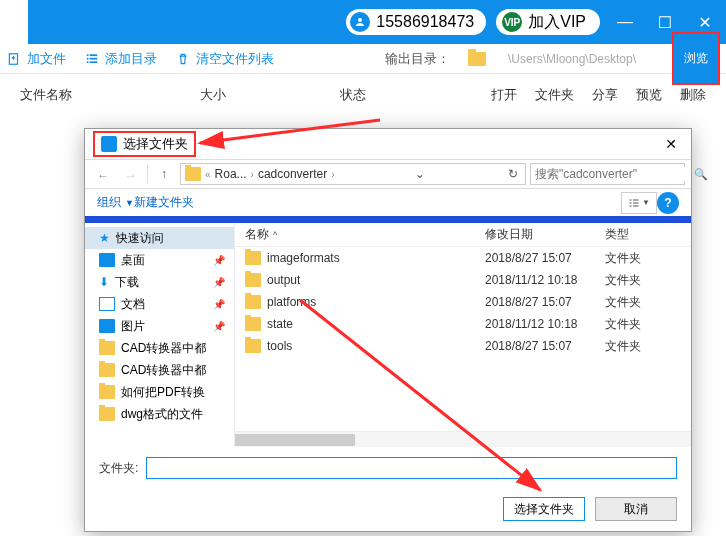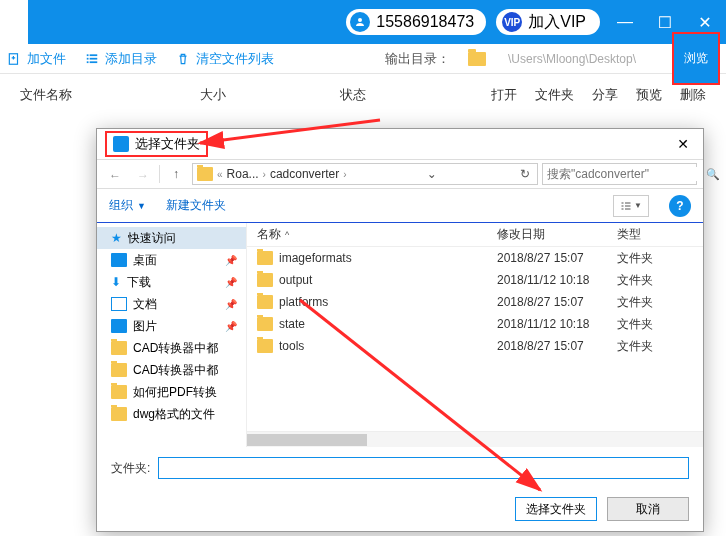--- a/index.html
+++ b/index.html
@@ -3,21 +3,21 @@
 <meta charset="utf-8">
 <style>
 * { margin: 0; padding: 0; box-sizing: border-box; font-family: "Microsoft YaHei", sans-serif; }
 body { width: 726px; height: 536px; background: #fff; position: relative; overflow: hidden; }
 
 
 .titlebar { background: #0e8ee9; height: 44px; display: flex; align-items: center; justify-content: flex-end; padding: 0 6px; gap: 10px; margin-left: 28px; }
 .phone-pill { background: #fff; border-radius: 14px; height: 26px; display: flex; align-items: center; padding: 0 12px 0 4px; gap: 6px; }
 .avatar-icon { width: 20px; height: 20px; border-radius: 50%; background: #0e8ee9; display: flex; align-items: center; justify-content: center; color: #fff; font-size: 12px; }
 .vip-pill { background: #fff; border-radius: 14px; height: 26px; display: flex; align-items: center; padding: 0 14px 0 6px; gap: 6px; }
-.vip-badge { width: 20px; height: 20px; border-radius: 50%; background: #1d4ed8; color: #fff; font-size: 10px; display: flex; align-items: center; justify-content: center; font-weight: bold; }
+.vip-badge { width: 20px; height: 20px; border-radius: 50%; background: #15803d; color: #fff; font-size: 10px; display: flex; align-items: center; justify-content: center; font-weight: bold; }
 .win-btn { width: 30px; height: 30px; color: #fff; display: flex; align-items: center; justify-content: center; font-size: 16px; cursor: pointer; }
 
 
 .toolbar { height: 30px; display: flex; align-items: center; padding: 0 6px; font-size: 13px; color: #0e8ee9; border-bottom: 1px solid #e5e5e5; gap: 18px; }
 .tool-item { display: flex; align-items: center; gap: 5px; cursor: pointer; }
 .tool-icon { width: 16px; height: 16px; display: flex; align-items: center; justify-content: center; }
 .toolbar-spacer { flex: 1; }
 .output-label { color: #555; }
 .folder-icon-sm { width: 18px; height: 14px; background: #f6c751; border-radius: 1px; position: relative; }
 .folder-icon-sm::before { content: ''; position: absolute; top: -3px; left: 0; width: 8px; height: 3px; background: #f6c751; border-radius: 1px 1px 0 0; }
@@ -25,39 +25,39 @@
 .browse-btn { background: #0e8ee9; color: #fff; padding: 16px 10px; font-size: 12px; border: 2px solid #ff2a2a; cursor: pointer; }
 
 
 .list-header { display: flex; padding: 12px 20px; font-size: 13px; color: #333; }
 .col-name { flex: 0 0 180px; }
 .col-size { flex: 0 0 140px; }
 .col-status { flex: 0 0 150px; }
 .col-actions { display: flex; gap: 18px; margin-left: auto; }
 
 
-.dialog { position: absolute; left: 96px; top: 128px; width: 608px; height: 404px; background: #fff; border: 1px solid #999; box-shadow: 0 4px 20px rgba(0,0,0,.3); display: flex; flex-direction: column; }
+.dialog { position: absolute; left: 84px; top: 128px; width: 608px; height: 404px; background: #fff; border: 1px solid #999; box-shadow: 0 4px 20px rgba(0,0,0,.3); display: flex; flex-direction: column; }
 .dlg-title { height: 30px; display: flex; align-items: center; padding: 0 8px; font-size: 13px; }
 .dlg-title-box { border: 2px solid #ff2a2a; display: flex; align-items: center; gap: 6px; padding: 2px 6px; }
 .dlg-icon { width: 16px; height: 16px; background: #0e8ee9; border-radius: 2px; }
 .dlg-close { margin-left: auto; font-size: 14px; cursor: pointer; padding: 0 6px; }
 
 .dlg-nav { height: 30px; border-top: 1px solid #ddd; border-bottom: 1px solid #ddd; display: flex; align-items: center; padding: 0 6px; gap: 4px; font-size: 12px; }
 .nav-arrow { width: 24px; height: 24px; display: flex; align-items: center; justify-content: center; color: #888; cursor: pointer; }
 .nav-sep-v { width: 1px; height: 18px; background: #ddd; }
 .nav-up { width: 24px; height: 24px; display: flex; align-items: center; justify-content: center; color: #555; cursor: pointer; }
 .addr-bar { flex: 1; height: 22px; border: 1px solid #ccc; display: flex; align-items: center; padding: 0 4px; gap: 4px; font-size: 12px; }
 .crumb { color: #333; }
 .crumb-sep { color: #888; font-size: 10px; }
 .addr-dd { margin-left: auto; color: #555; padding: 0 3px; }
 .search-bar { width: 155px; height: 22px; border: 1px solid #ccc; display: flex; align-items: center; padding: 0 4px; gap: 4px; font-size: 12px; }
 .search-bar input { border: none; outline: none; flex: 1; font-size: 12px; color: #888; }
 .search-icon-sm { color: #0e8ee9; font-size: 11px; }
 
-.dlg-toolbar { height: 34px; display: flex; align-items: center; padding: 0 12px; gap: 20px; font-size: 12px; border-bottom: 1px solid #1d4ed8; }
+.dlg-toolbar { height: 34px; display: flex; align-items: center; padding: 0 12px; font-size: 12px; border-bottom: 7px solid #1d4ed8; }
 .dlg-tb-item { color: #0066cc; display: flex; align-items: center; gap: 4px; cursor: pointer; }
 .dlg-tb-spacer { flex: 1; }
 .view-btn { width: 36px; height: 22px; border: 1px solid #ccc; display: flex; align-items: center; justify-content: center; font-size: 11px; cursor: pointer; gap: 2px; }
 .help-btn { width: 22px; height: 22px; border-radius: 50%; background: #0e8ee9; color: #fff; display: flex; align-items: center; justify-content: center; font-size: 12px; font-weight: bold; cursor: pointer; }
 
 .dlg-body { flex: 1; display: flex; overflow: hidden; }
 .tree { width: 150px; border-right: 1px solid #eee; padding: 4px 0; font-size: 12px; overflow-y: auto; }
 .tree-item { height: 22px; display: flex; align-items: center; padding: 0 8px 0 14px; gap: 6px; cursor: pointer; }
 .tree-item.quick { background: #d8e6f2; }
 .tree-icon { width: 16px; height: 14px; flex-shrink: 0; }

